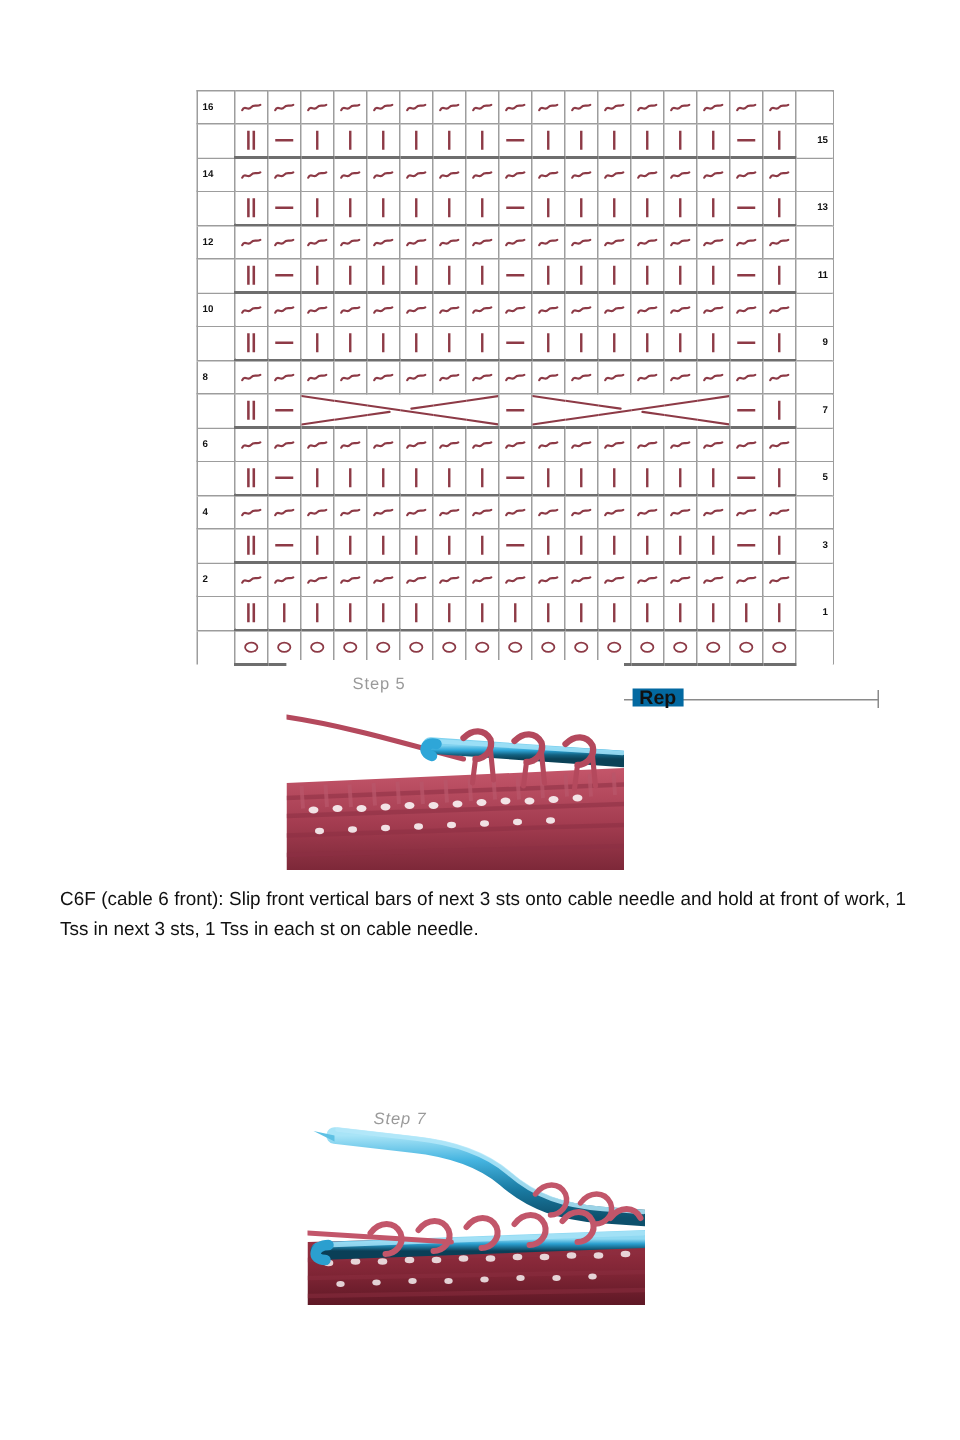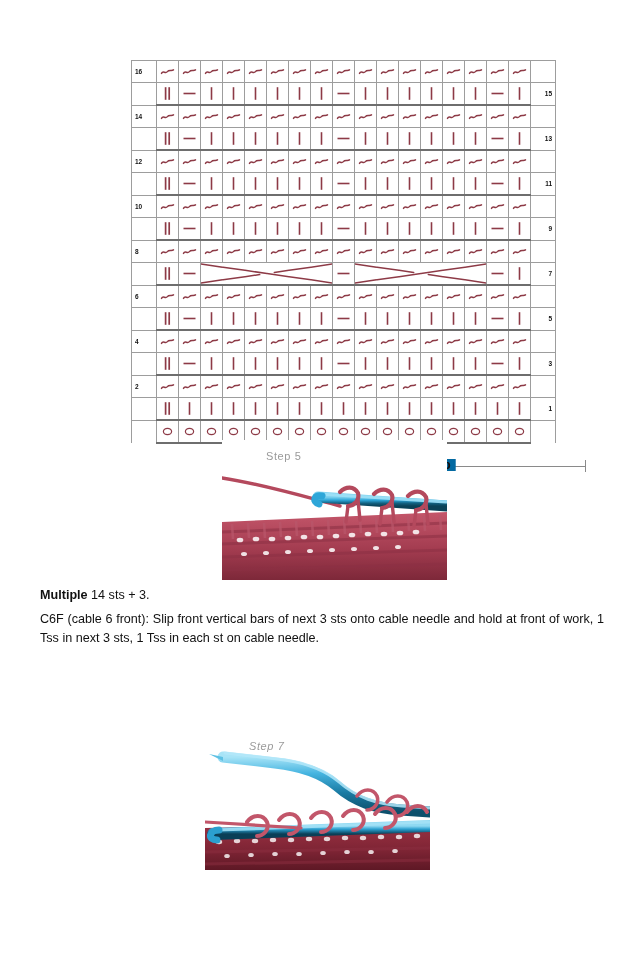--- a/index.html
+++ b/index.html
@@ -61,21 +61,21 @@
   }
 
   
   .photo{position:absolute;background:#ffffff;}
   .photo .step-label{
     position:absolute;left:44px;top:10px;
     font-size:11px;color:#9a9a9a;letter-spacing:.6px;
   }
   .photo-canvas{position:absolute;left:0;top:0;width:100%;height:100%;}
 
-  #photo5{left:222px;top:440px;width:225px;height:140px;}
+  #photo5{left:191px;top:440px;width:225px;height:140px;}
   #photo7{left:205px;top:730px;width:225px;height:140px;font-style:italic;}
 
   
   #textblock{
     position:absolute;left:40px;top:586px;width:564px;
     font-size:12.6px;line-height:1.55;
     color:#111;text-align:justify;
   }
   #textblock p{margin:0 0 0 0;}
   #textblock .lead{font-weight:bold;}
@@ -2297,23 +2297,20 @@
       <path d="M160 68 L158 84"></path>
         <path d="M170 62 L172 82"></path>
       <path d="M194 70 L192 86"></path>
         <path d="M204 64 L206 84"></path>
     </g>
   </svg>
   <div class="step-label">Step 5</div>
 </div>
 
 <div id="textblock">
-  <p>
-    <span class="lead">Multiple</span><span> 14 sts + 3.</span>
-  </p>
   <p class="para3">
     <span>C6F (cable 6 front): Slip front vertical bars of next 3 sts onto cable needle and hold at front of work, 1 Tss in next 3 sts, 1 Tss in each st on cable needle.</span>
   </p>
 </div>
 
 <div class="photo" id="photo7">
   <svg class="photo-canvas" viewBox="0 0 225 140" preserveAspectRatio="none">
     <defs>
       <linearGradient id="hook7" x1="0" y1="0" x2="0" y2="1">
         <stop offset="0%" stop-color="#a8e4f7"></stop>

